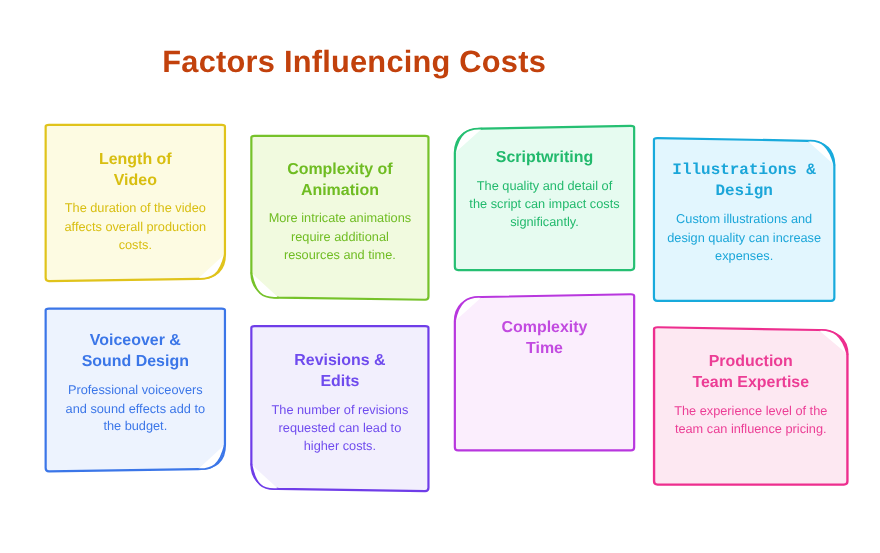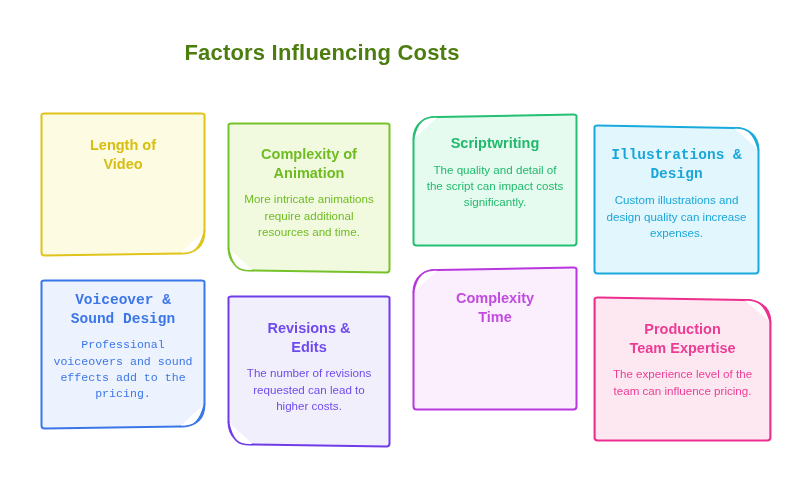--- a/index.html
+++ b/index.html
@@ -22,24 +22,24 @@
     width: 800px;
     height: 503px;
   }
 
   #page-title {
     position: absolute;
     left: 0;
     top: 40px;
     width: 644px;
     text-align: center;
-    font-size: 22px;
+    font-size: 28px;
     font-weight: bold;
     letter-spacing: 0.2px;
-    color: #4d7c0f;
+    color: #c2410c;
     user-select: none;
   }
 
   .card {
     position: absolute;
     box-sizing: border-box;
     overflow: visible;
   }
 
   .card-svg {
@@ -85,20 +85,21 @@
 
   <div id="cards-layer">
       <div class="card" style="left: 40px; top: 112px; width: 166px; height: 145px;">
         <svg class="card-svg" viewBox="0 0 166 145" preserveAspectRatio="none">
           <path d="M1.5,3 Q1.5,1.5 4.5,1.5 L161.5,1.5 Q164.5,1.5 164.5,3 L164.5,119 Q164.5,141 140,141.5 L4.5,143.5 Q1.5,143.5 1.5,140.5 Z" fill="#FDFBE2" stroke="#E0C31B" stroke-width="2" stroke-linejoin="round"></path>
           <path d="M164.5,119 C160,138 153,142 140,141.5" fill="#ffffff" stroke="#E0C31B" stroke-width="1.6" stroke-linecap="round"></path>
         </svg>
         <div class="card-content" style="top: 24px;">
           <div class="card-heading" style="color: rgb(216, 190, 16);">Length of
 Video</div>
+          <div class="card-body" style="color: rgb(216, 190, 16);">The duration of the video affects overall production costs.</div>
         </div>
       </div>
       <div class="card" style="left: 227px; top: 122px; width: 164px; height: 152px;">
         <svg class="card-svg" viewBox="0 0 164 152" preserveAspectRatio="none">
           <path d="M1.5,3 Q1.5,1.5 4.5,1.5 L159.5,1.5 Q162.5,1.5 162.5,3 L162.5,147.5 Q162.5,150.5 159.5,150.5 L26,148.5 Q2,147 1.5,126 Z" fill="#F1FADF" stroke="#76C22A" stroke-width="2" stroke-linejoin="round"></path>
           <path d="M1.5,126 C5,144 11,150 26,148.5" fill="#ffffff" stroke="#76C22A" stroke-width="1.6" stroke-linecap="round"></path>
         </svg>
         <div class="card-content" style="top: 23px;">
           <div class="card-heading" style="color: rgb(111, 188, 34);">Complexity of
 Animation</div>
@@ -124,24 +125,24 @@
           <div class="card-heading" style="color: rgb(27, 166, 217); font-family: Liberation Mono, monospace;">Illustrations &amp;
 Design</div>
           <div class="card-body" style="color: rgb(27, 166, 217);">Custom illustrations and design quality can increase expenses.</div>
         </div>
       </div>
       <div class="card" style="left: 40px; top: 279px; width: 166px; height: 151px;">
         <svg class="card-svg" viewBox="0 0 166 151" preserveAspectRatio="none">
           <path d="M1.5,3 Q1.5,1.5 4.5,1.5 L161.5,1.5 Q164.5,1.5 164.5,3 L164.5,125 Q164.5,147 140,147.5 L4.5,149.5 Q1.5,149.5 1.5,146.5 Z" fill="#EDF3FE" stroke="#3B76E8" stroke-width="2" stroke-linejoin="round"></path>
           <path d="M164.5,125 C160,144 153,148 140,147.5" fill="#ffffff" stroke="#3B76E8" stroke-width="1.6" stroke-linecap="round"></path>
         </svg>
-        <div class="card-content" style="top: 12px; font-family: Liberation Mono, monospace;">
+        <div class="card-content" style="top: 22px;">
           <div class="card-heading" style="color: rgb(59, 118, 232);">Voiceover &amp;
 Sound Design</div>
-          <div class="card-body" style="color: rgb(59, 118, 232);">Professional voiceovers and sound effects add to the pricing.</div>
+          <div class="card-body" style="color: rgb(59, 118, 232);">Professional voiceovers and sound effects add to the budget.</div>
         </div>
       </div>
       <div class="card" style="left: 227px; top: 295px; width: 164px; height: 153px;">
         <svg class="card-svg" viewBox="0 0 164 153" preserveAspectRatio="none">
           <path d="M1.5,3 Q1.5,1.5 4.5,1.5 L159.5,1.5 Q162.5,1.5 162.5,3 L162.5,148.5 Q162.5,151.5 159.5,151.5 L26,149.5 Q2,148 1.5,127 Z" fill="#F2EFFD" stroke="#6F3DE8" stroke-width="2" stroke-linejoin="round"></path>
           <path d="M1.5,127 C5,145 11,151 26,149.5" fill="#ffffff" stroke="#6F3DE8" stroke-width="1.6" stroke-linecap="round"></path>
         </svg>
         <div class="card-content" style="top: 24px;">
           <div class="card-heading" style="color: rgb(111, 75, 238);">Revisions &amp;
 Edits</div>

